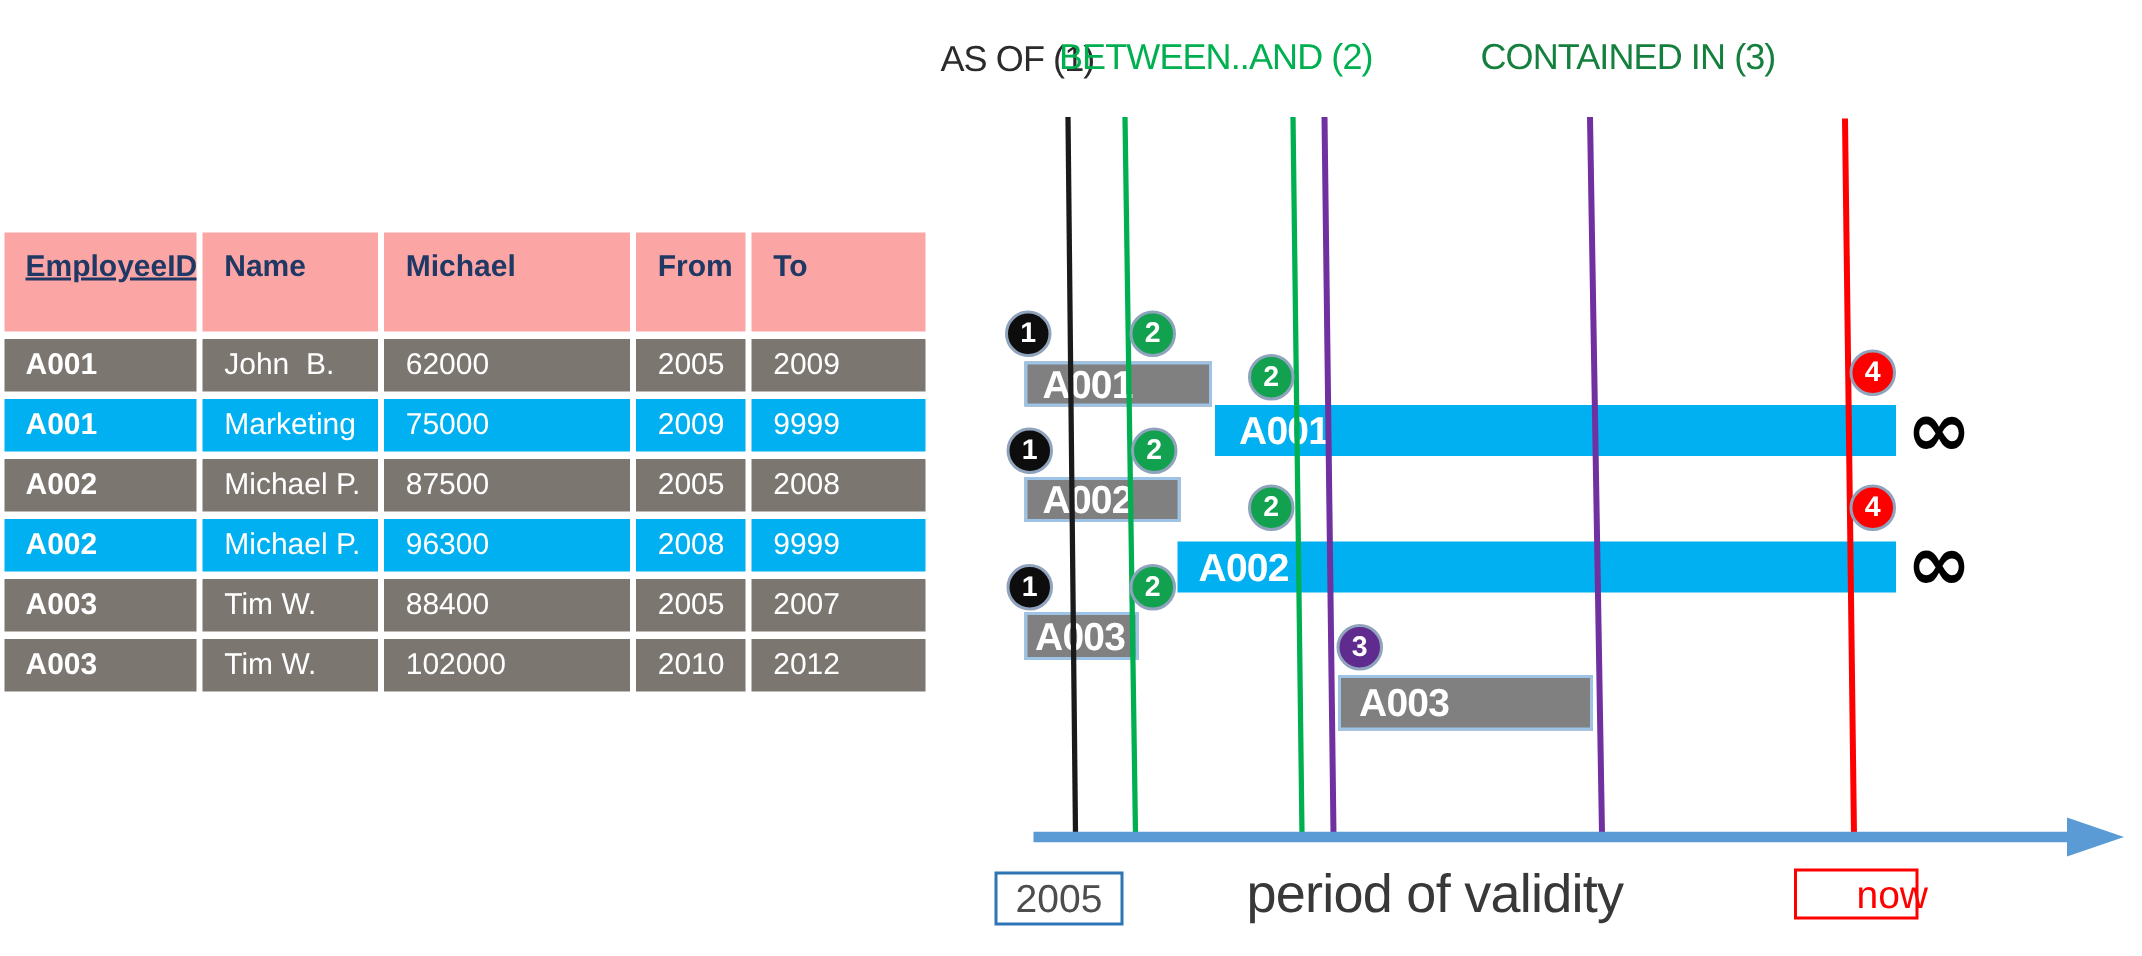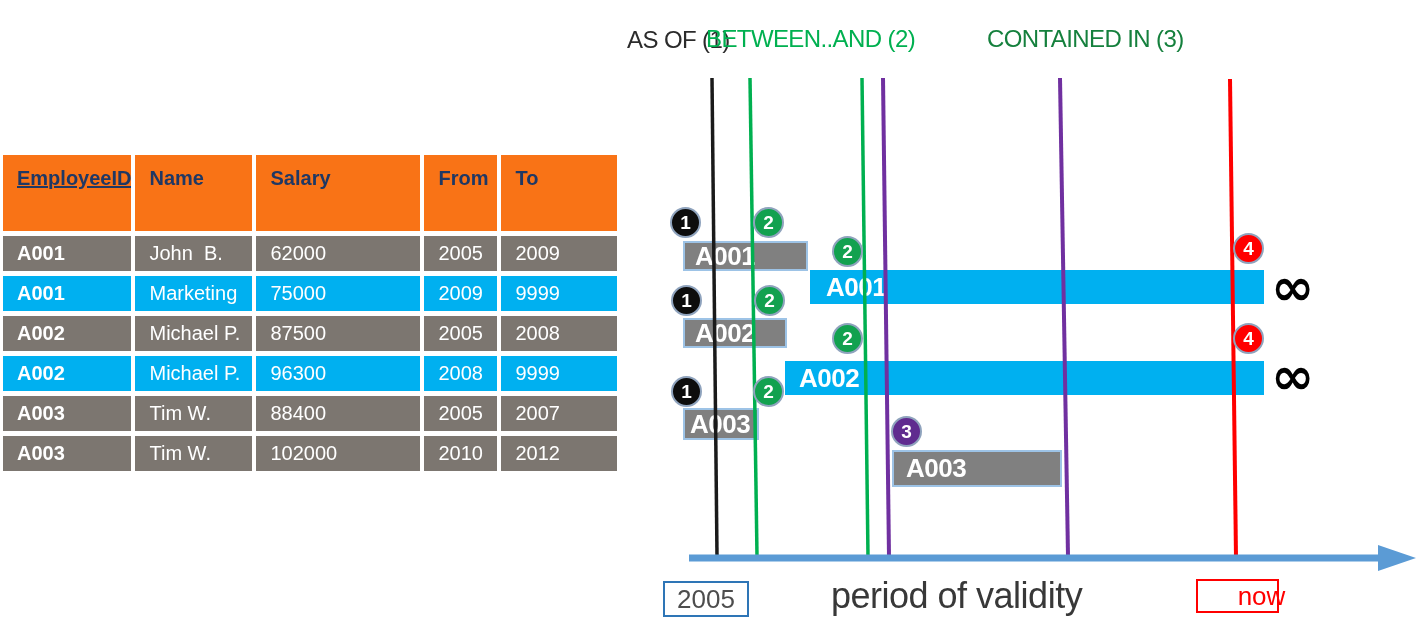--- a/index.html
+++ b/index.html
@@ -22,25 +22,25 @@
     border-spacing: 4px 5px;
     table-layout: fixed;
   }
   table.emp th, table.emp td {
     text-align: left;
     padding-left: 14px;
     white-space: pre;
     overflow: hidden;
   }
   table.emp th {
-    background: #f97316;
+    background: #fca5a5;
     color: #1f3864;
     font-size: 20px;
     font-weight: bold;
-    height: 76px;
+    height: 66px;
     vertical-align: top;
     padding-top: 12px;
   }
   table.emp td {
     height: 35px;
     font-size: 20px;
     color: #ffffff;
     vertical-align: middle;
   }
   table.emp tr.gray td { background: #7c7670; }
@@ -141,21 +141,21 @@
 </head>
 <body>
 
 <div class="page">
 
   <table class="emp">
     <thead>
       <tr>
         <th class="w0"><span class="u">EmployeeID</span></th>
         <th class="w1">Name</th>
-        <th class="w2">Salary</th>
+        <th class="w2">Michael</th>
         <th class="w3">From</th>
         <th class="w4">To</th>
       </tr>
     </thead>
     <tbody>
       <tr class="gray">
         <td class="c0">A001</td>
         <td>John  B.</td>
         <td>62000</td>
         <td>2005</td>

